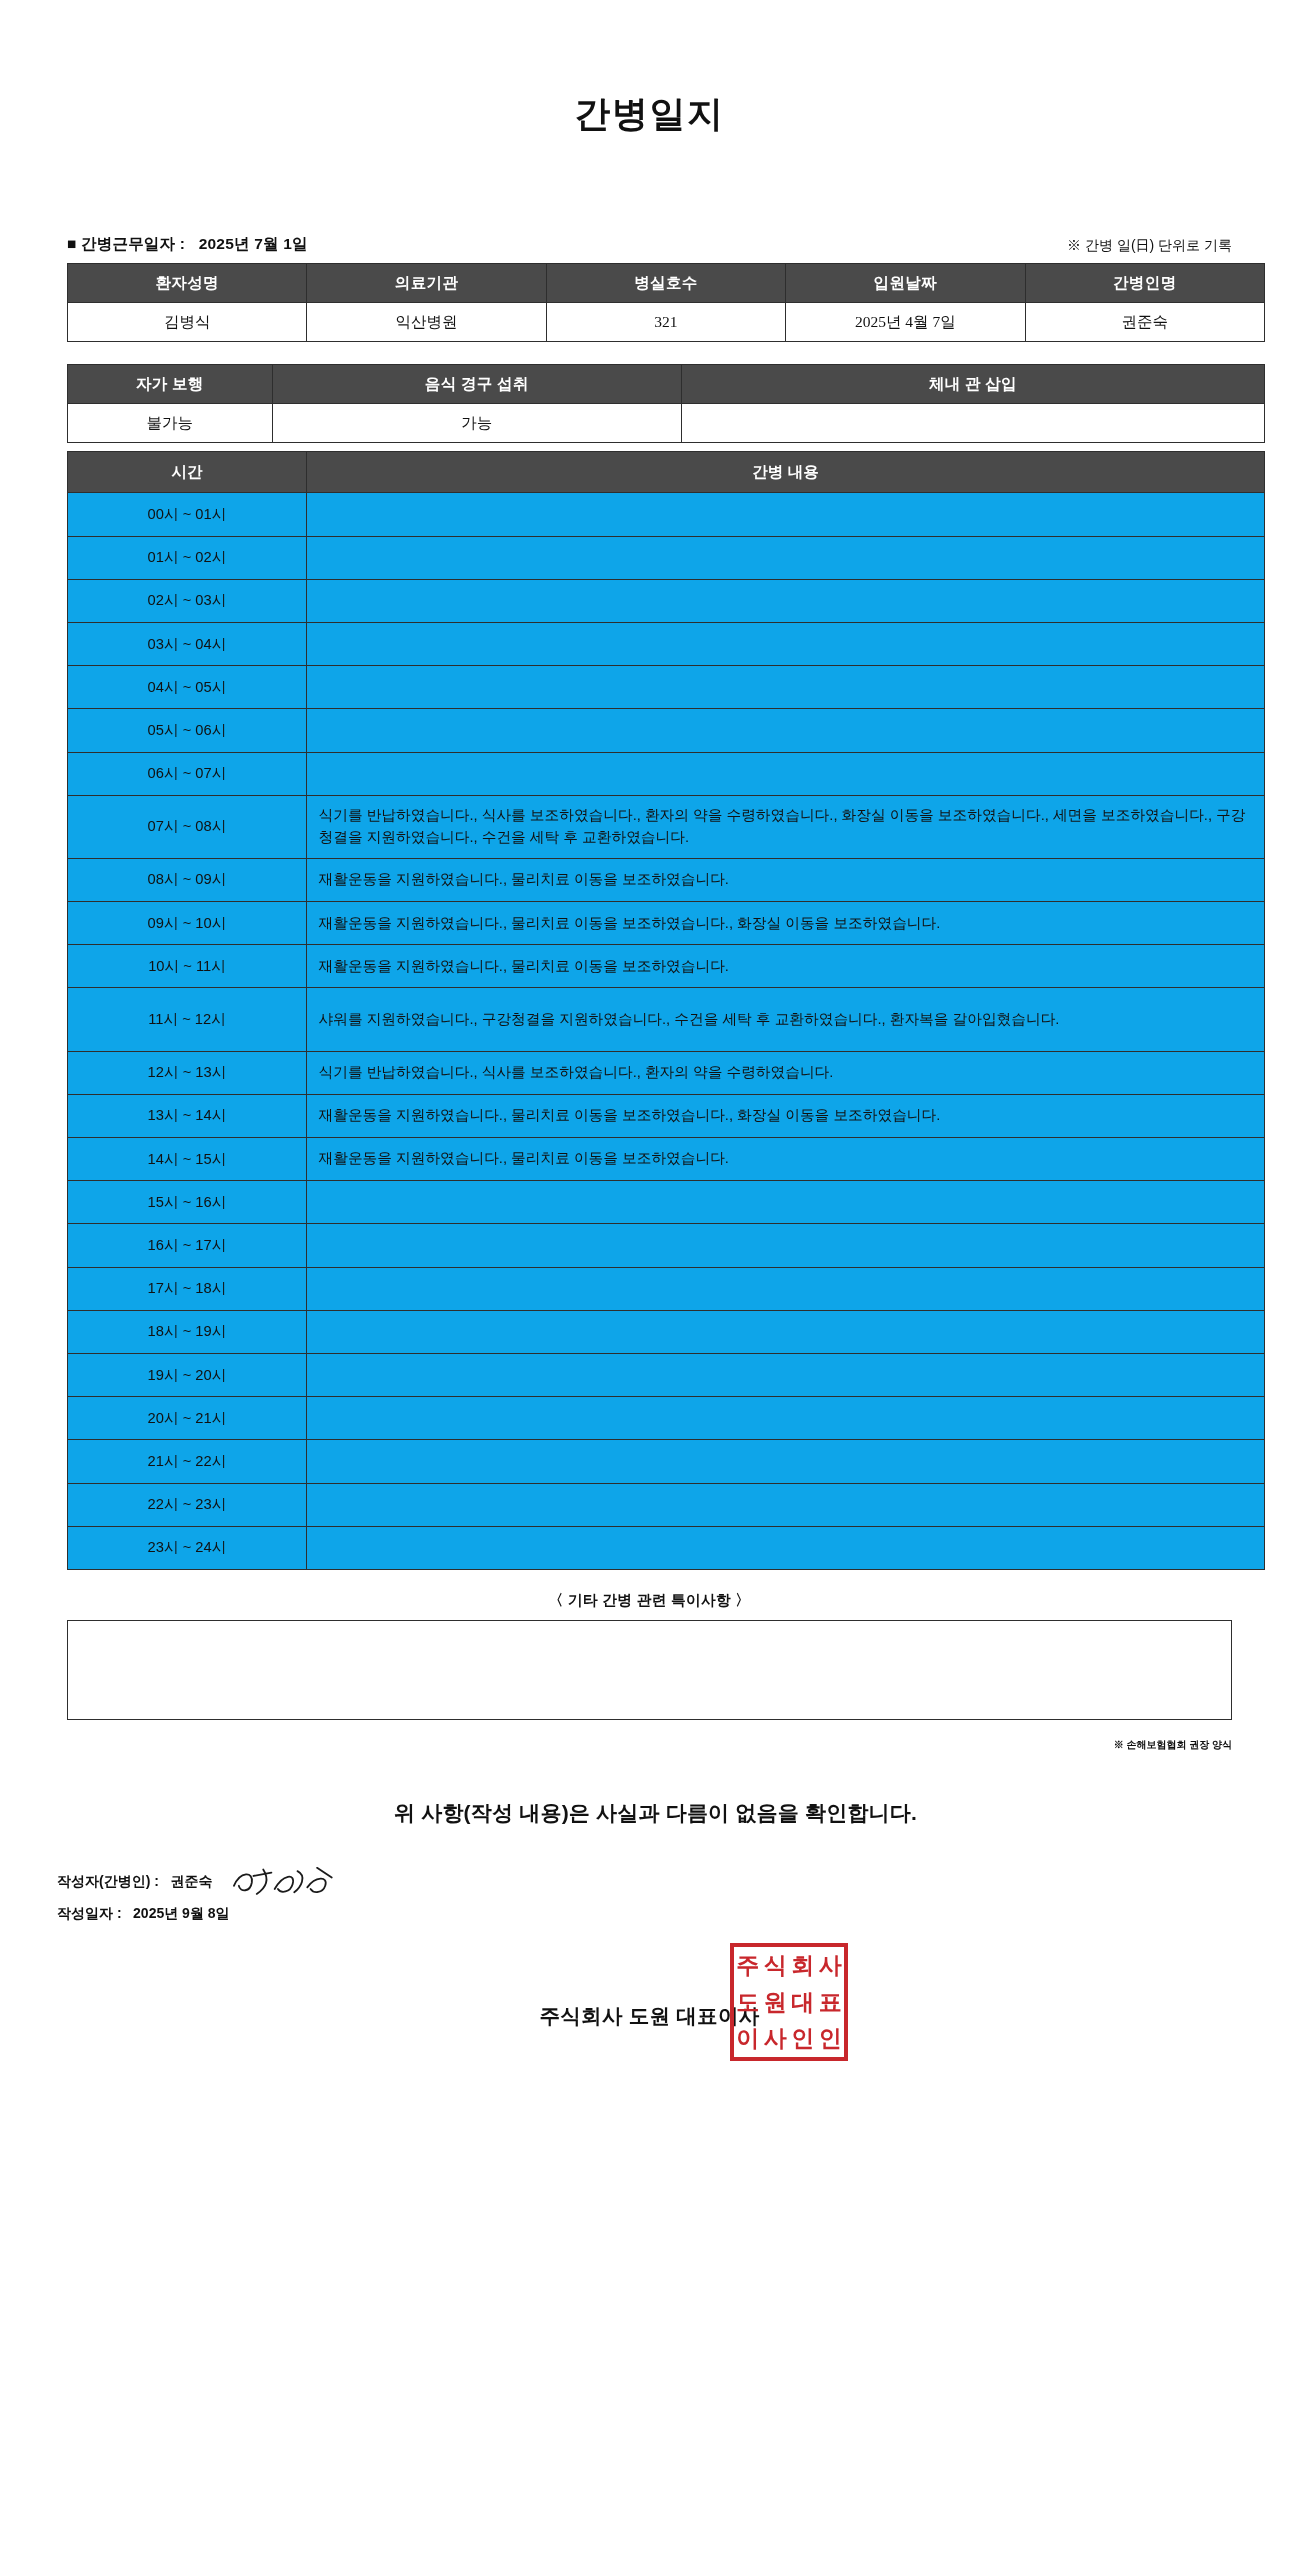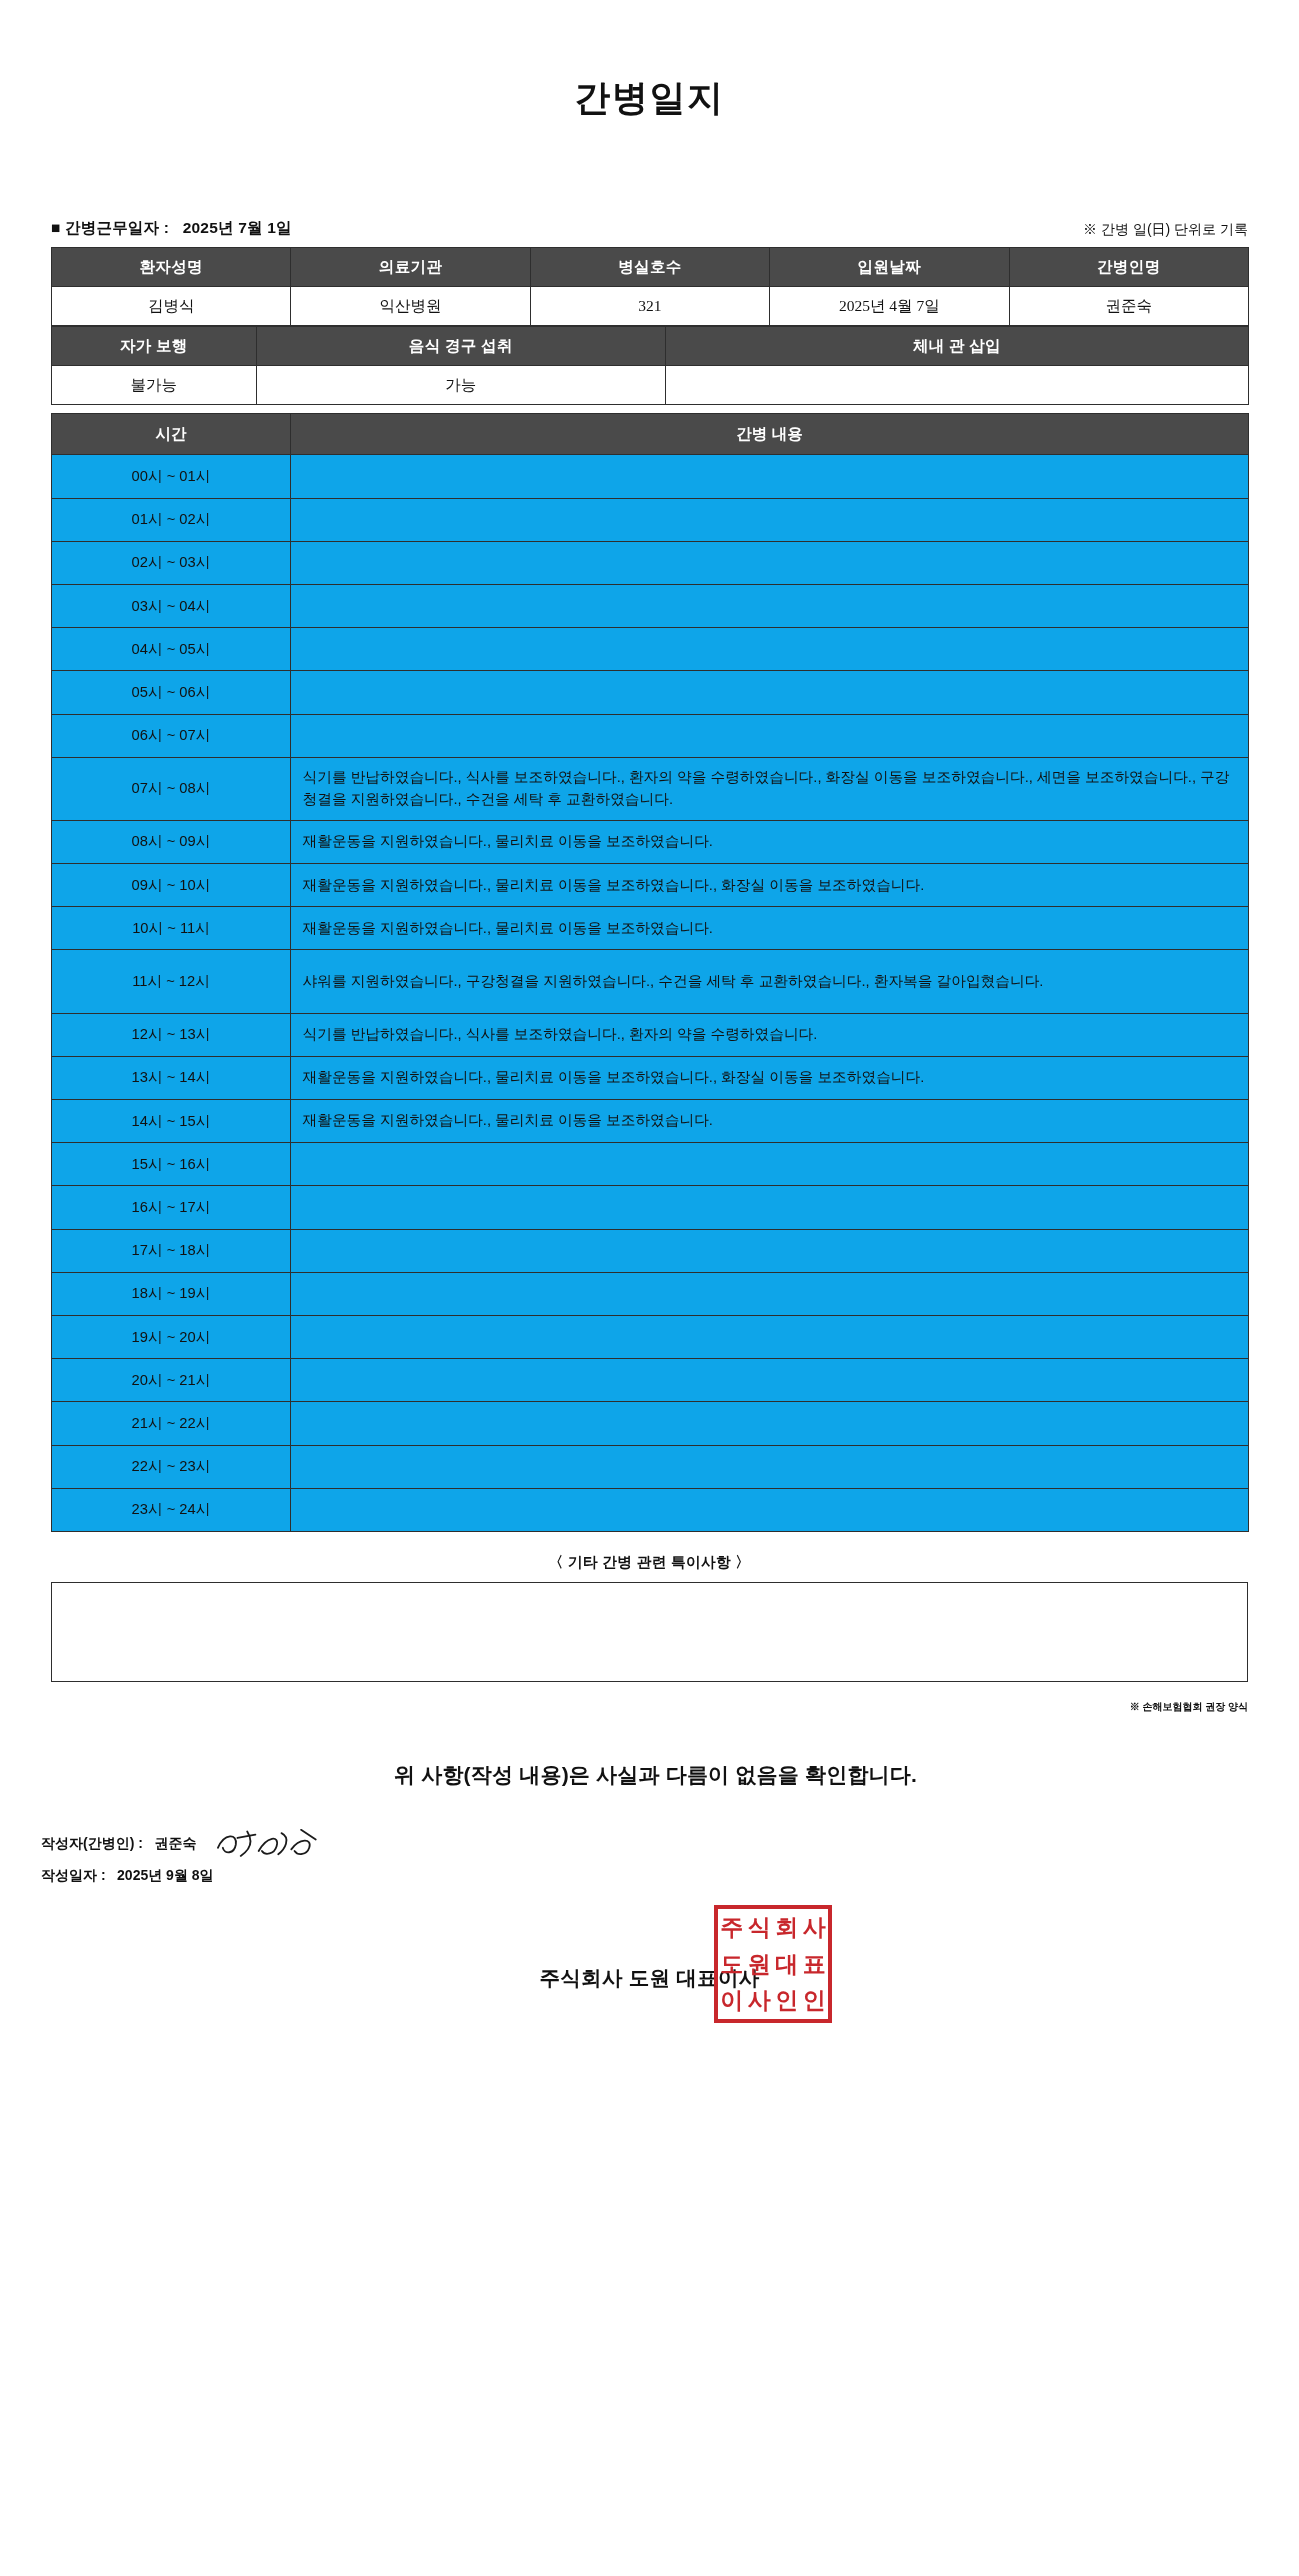--- a/index.html
+++ b/index.html
@@ -11,21 +11,21 @@
     width: 1299px;
     font-family: "Liberation Sans", sans-serif;
     color: #111111;
     -webkit-font-smoothing: antialiased;
   }
   .page {
     position: relative;
     width: 1299px;
     min-height: 2576px;
     box-sizing: border-box;
-    padding: 0;
+    padding: 16px;
     overflow: hidden;
   }
 
   
   .watermark {
     position: absolute;
     left: 270px;
     top: 1072px;
     width: 736px;
     height: 573px;
@@ -253,21 +253,21 @@
       <tr>
         <td>김병식</td>
         <td>익산병원</td>
         <td>321</td>
         <td>2025년 4월 7일</td>
         <td>권준숙</td>
       </tr>
     </tbody>
       </table>
 
-    <table class="grid" style="margin-top:0">
+    <table class="grid" style="margin-top:22px">
       <colgroup>
         <col style="width:17.1%">
           <col style="width:17.1%">
           <col style="width:17.1%">
           <col style="width:48.7%">
       </colgroup>
       <tbody>
           <tr>
         <th colspan="1">자가 보행</th>
         <th colspan="2">음식 경구 섭취</th>

